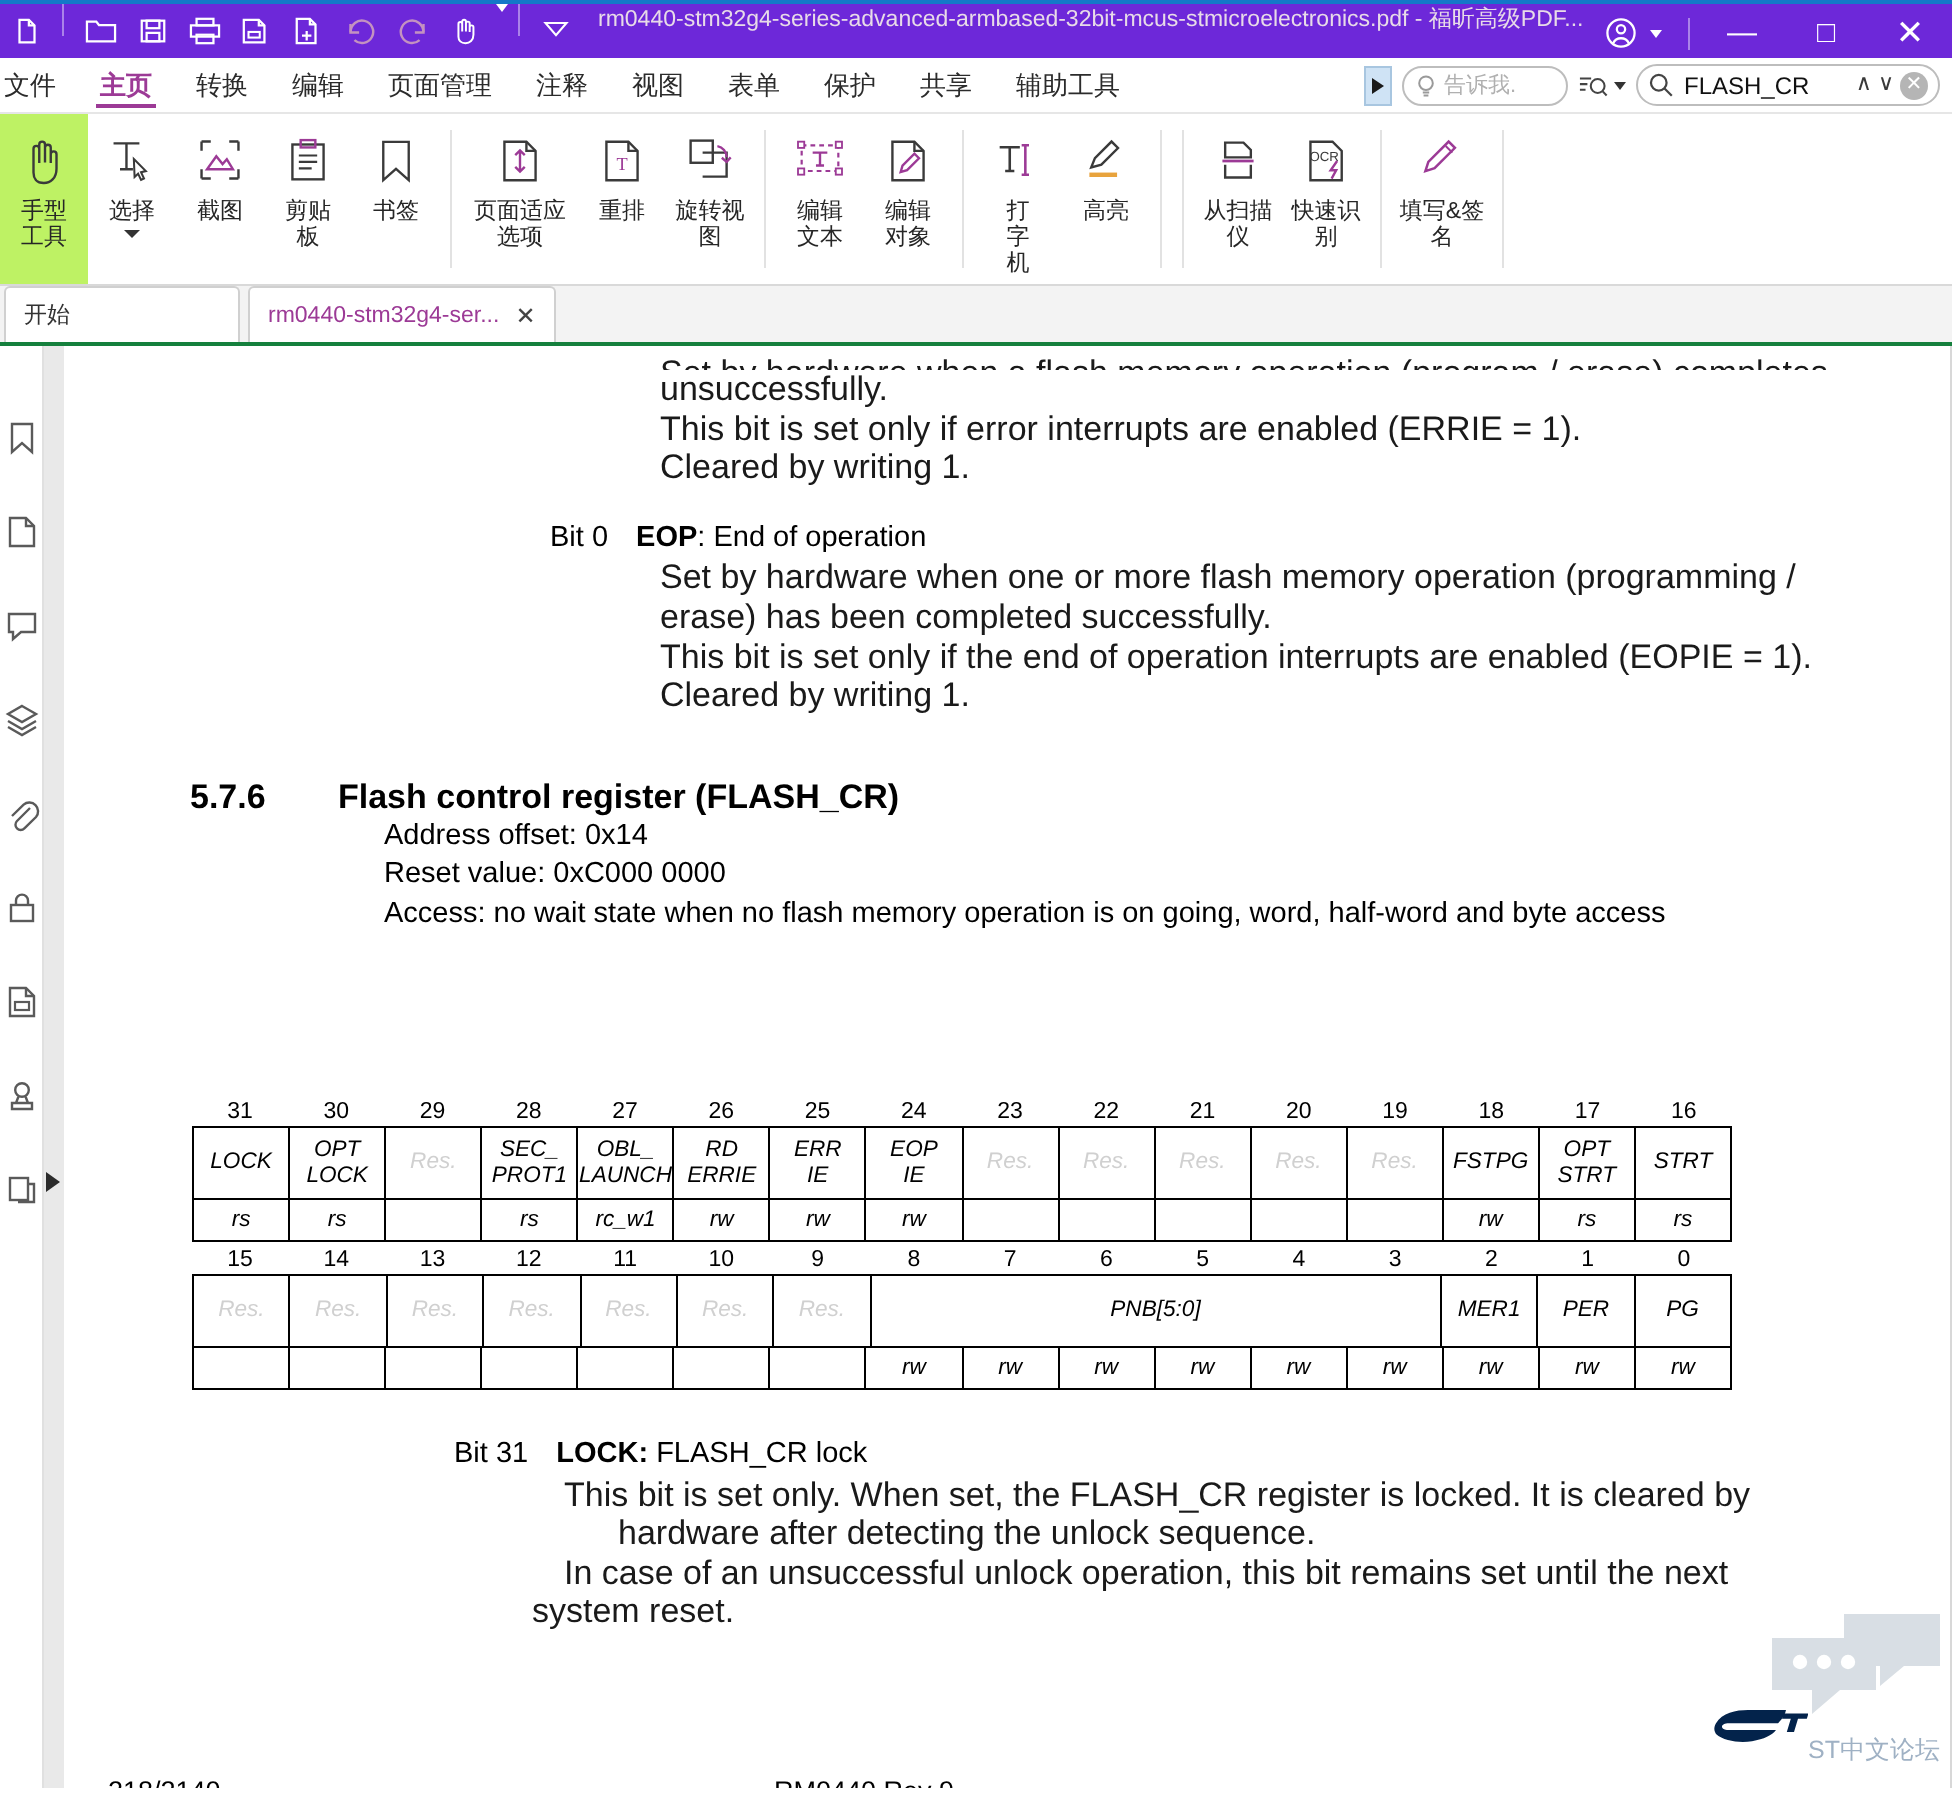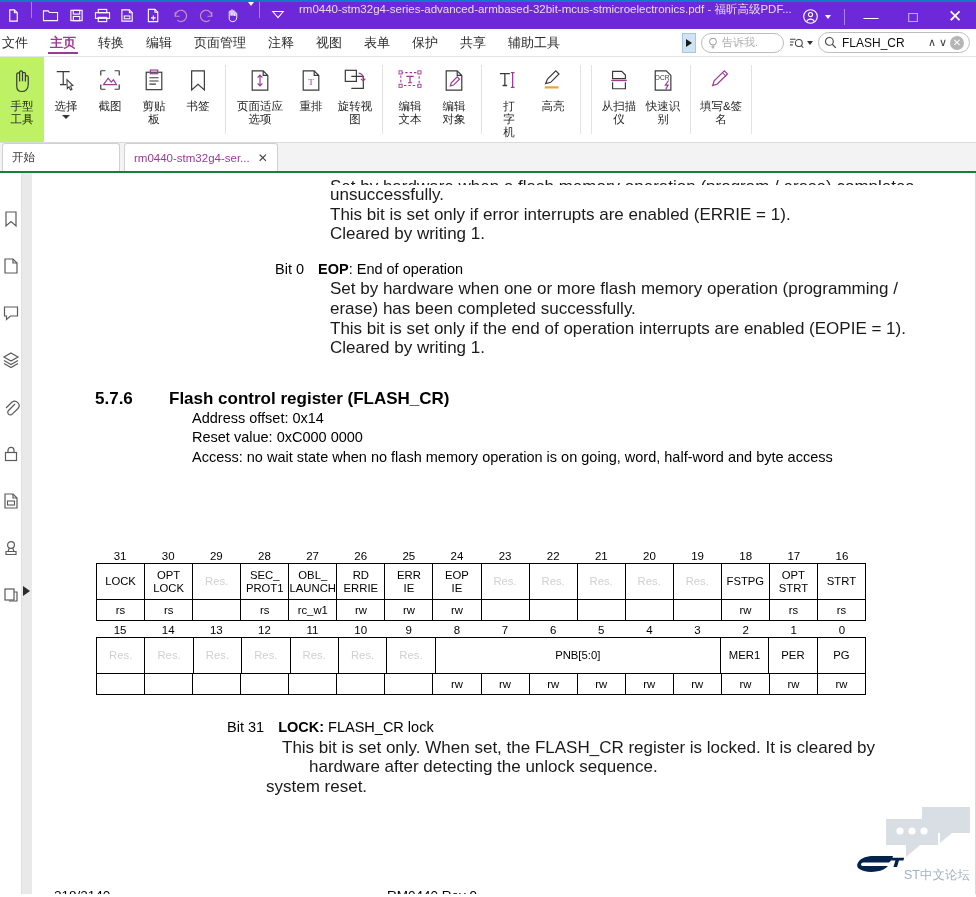--- a/index.html
+++ b/index.html
@@ -252,20 +252,21 @@
   .rt-nums {
     display: flex;
     font-size: 11.5px; line-height: 14px;
     text-align: center;
   }
   .rt-nums > div { flex: 1 1 0; }
   .rt-row {
     display: flex;
     border-top: 1.4px solid #000;
     border-left: 1.4px solid #000;
+    font-style: italic;
   }
   .rt-row.nob { border-top: 1px solid #000; }
   .rt-cell {
     flex: 1 1 0;
     border-right: 1.4px solid #000;
     border-bottom: 1.4px solid #000;
     min-height: 36px;
     display: flex; align-items: center; justify-content: center;
     text-align: center;
     font-size: 11.3px;
@@ -824,20 +825,21 @@
     </div>
 
     <div style="position:absolute;left:195px;top:545px;width:660px">
       <div style="font-size:14.5px;line-height:19.6px">
         <span>Bit 31</span>
         <b style="margin-left:10px">LOCK:</b>
         <span>FLASH_CR lock</span>
       </div>
       <div class="dline" style="margin-left:55px">This bit is set only. When set, the FLASH_CR register is locked. It is cleared by</div>
       <div class="dline" style="margin-left:82px">hardware after detecting the unlock sequence.</div>
+      <div class="dline" style="margin-left:55px">In case of an unsuccessful unlock operation, this bit remains set until the next</div>
       <div class="dline" style="margin-left:39px">system reset.</div>
     </div>
 
     <div class="pgfoot">
       <div class="fl">218/2140</div>
       <div class="fc">RM0440 Rev 9</div>
     </div>
     <div class="stlogo">
       <svg width="48" height="26" viewBox="0 0 48 26">
           <path d="M2 18c4 3.6 12 4.6 18 3.6 6-1 10-3 12-5.6H8c-1.6 0-3-.6-3-1.6 0-1.2 1.4-1.8 3.4-1.8H33c2.4-2.2 3.6-4.6 4-6.6H18c-6 0-13 1.4-16 6.6-1.4 2.6-.8 4 0 5.4z" fill="#03234B"></path>

